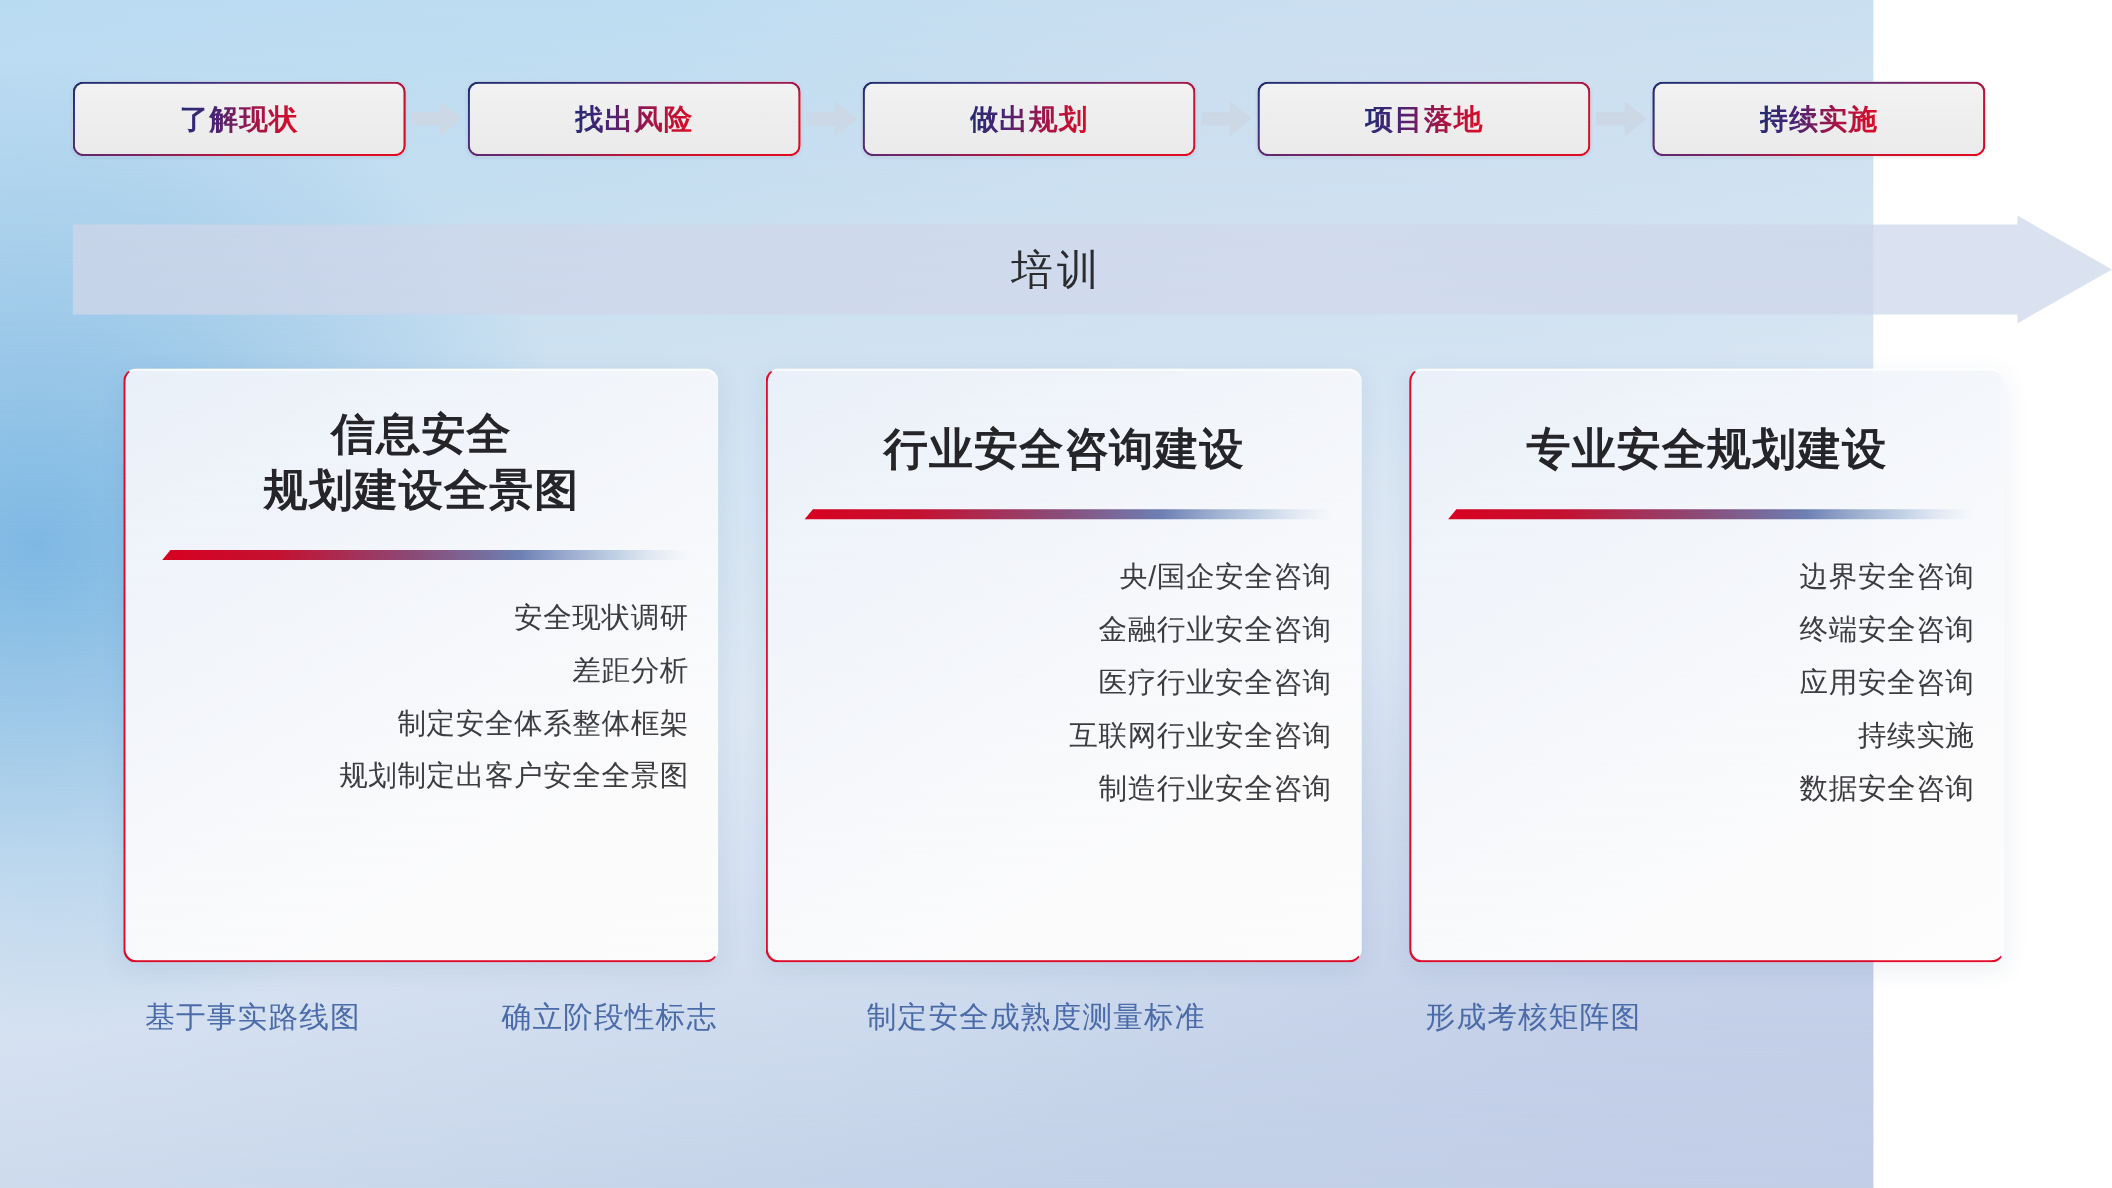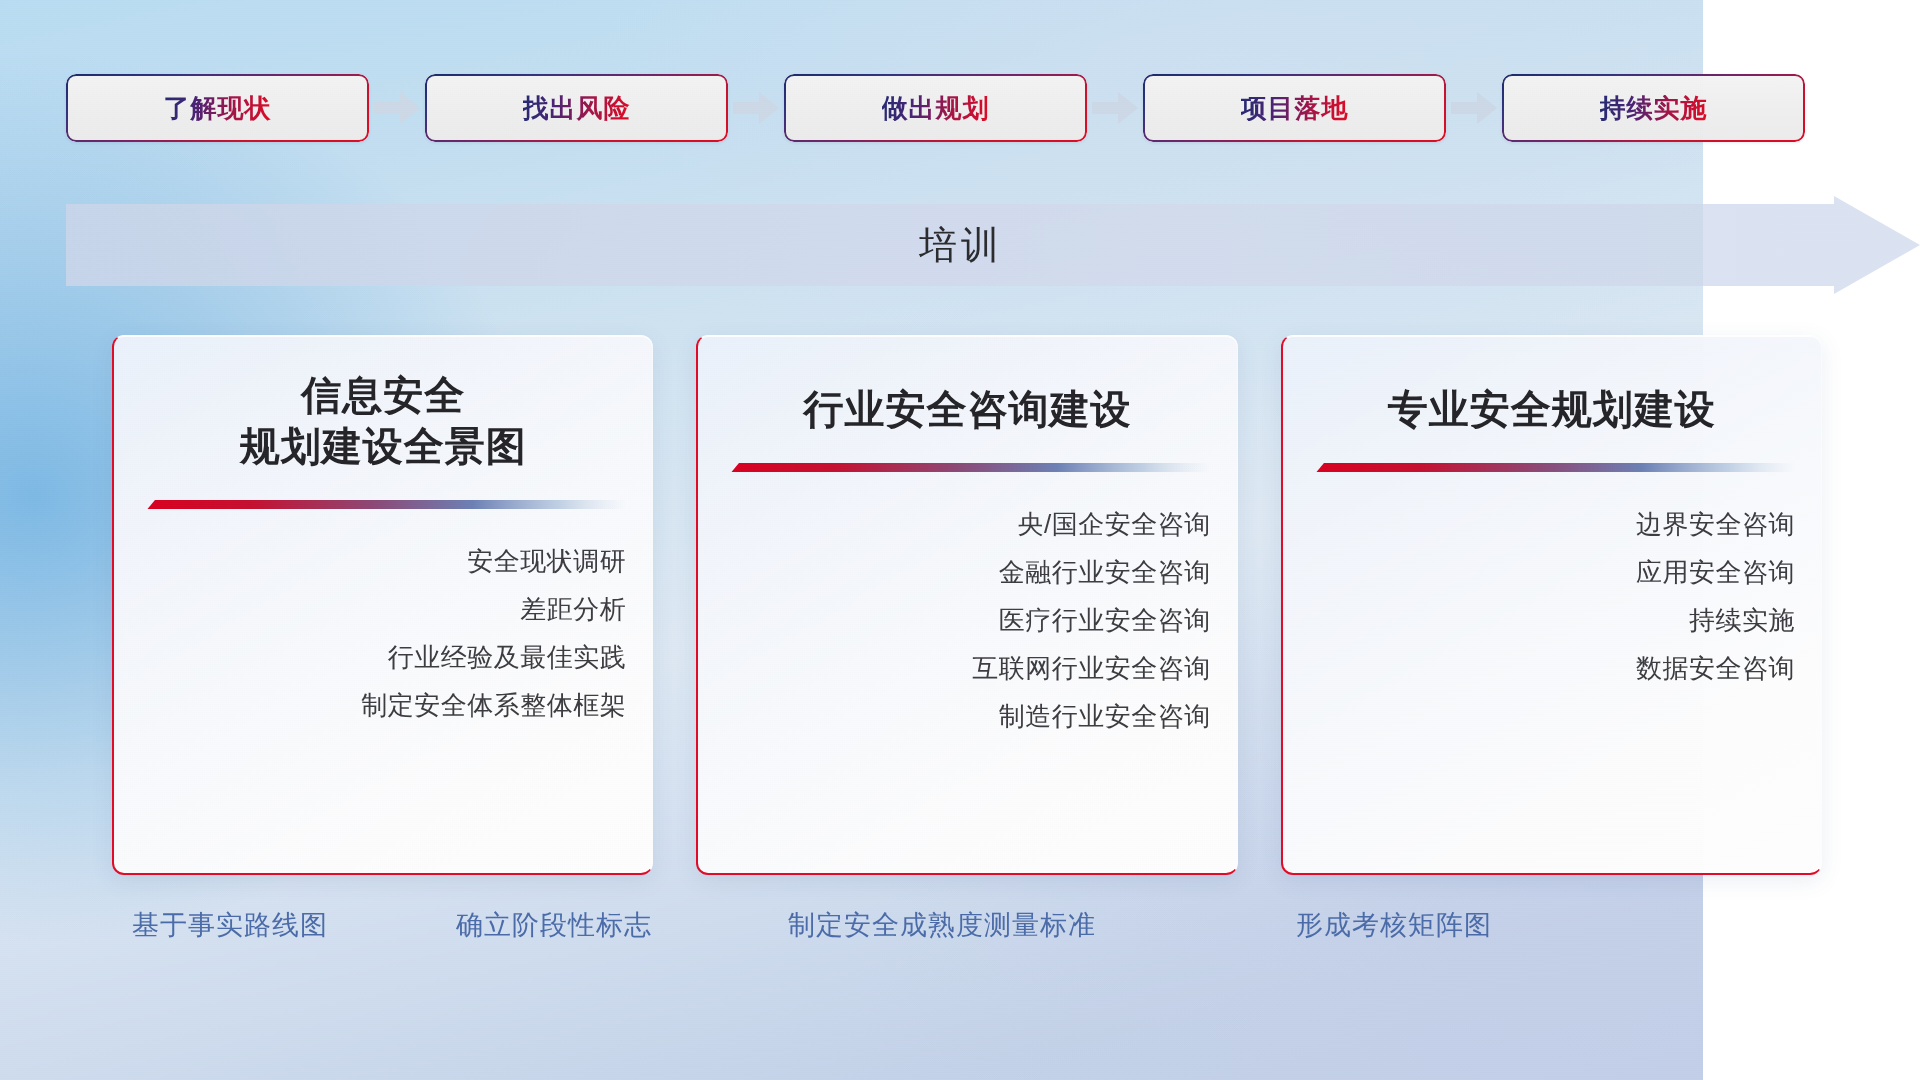--- a/index.html
+++ b/index.html
@@ -279,22 +279,22 @@
               <stop offset="86%" stop-color="#aec2dc" stop-opacity="0.75"></stop>
               <stop offset="100%" stop-color="#cfdcec" stop-opacity="0"></stop>
             </linearGradient>
           </defs>
           <path d="M8 11 L16 2 H520 L520 11 Z" fill="url(#rule0)"></path>
         </svg>
       </div>
       <ul class="card-list">
         <li>安全现状调研</li>
         <li>差距分析</li>
-        <li>行业经验及最佳实践</li>
         <li>制定安全体系整体框架</li>
+        <li>规划制定出客户安全全景图</li>
       </ul>
     </div>
 
     <div class="card">
       <div class="card-title">行业安全咨询建设</div>
       <div class="card-rule">
         <svg viewBox="0 0 520 13" preserveAspectRatio="none">
           <defs>
             <linearGradient id="rule1" x1="0" y1="0" x2="1" y2="0">
               <stop offset="0%" stop-color="#d8001f"></stop>
@@ -329,20 +329,21 @@
               <stop offset="68%" stop-color="#6c80b4"></stop>
               <stop offset="86%" stop-color="#aec2dc" stop-opacity="0.75"></stop>
               <stop offset="100%" stop-color="#cfdcec" stop-opacity="0"></stop>
             </linearGradient>
           </defs>
           <path d="M8 11 L16 2 H520 L520 11 Z" fill="url(#rule2)"></path>
         </svg>
       </div>
       <ul class="card-list">
         <li>边界安全咨询</li>
+        <li>终端安全咨询</li>
         <li>应用安全咨询</li>
         <li>持续实施</li>
         <li>数据安全咨询</li>
       </ul>
     </div>
   </div>
 
   <div class="footnotes">
     <div class="footnote fn0">基于事实路线图</div>
     <div class="footnote fn1">确立阶段性标志</div>

